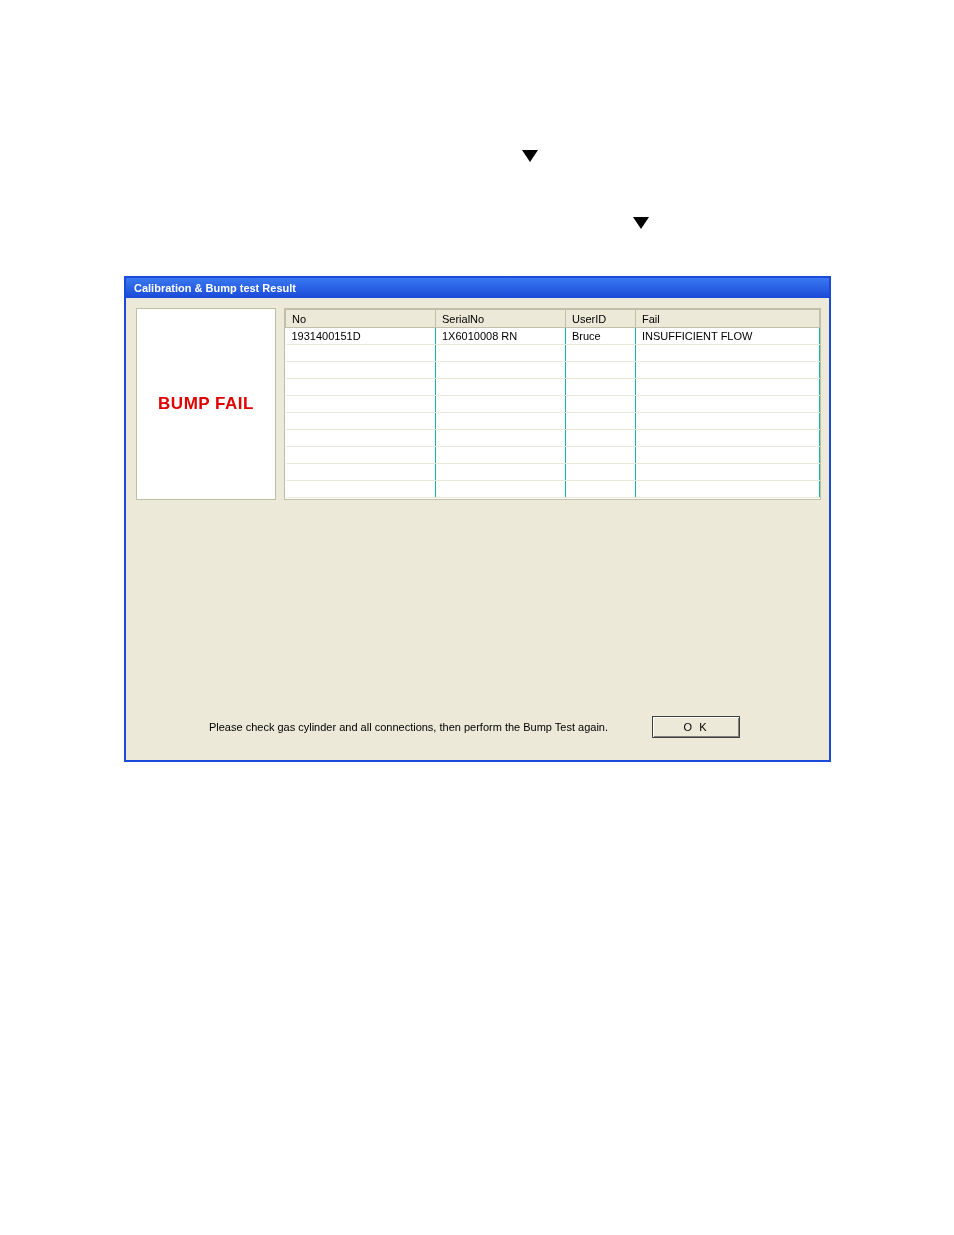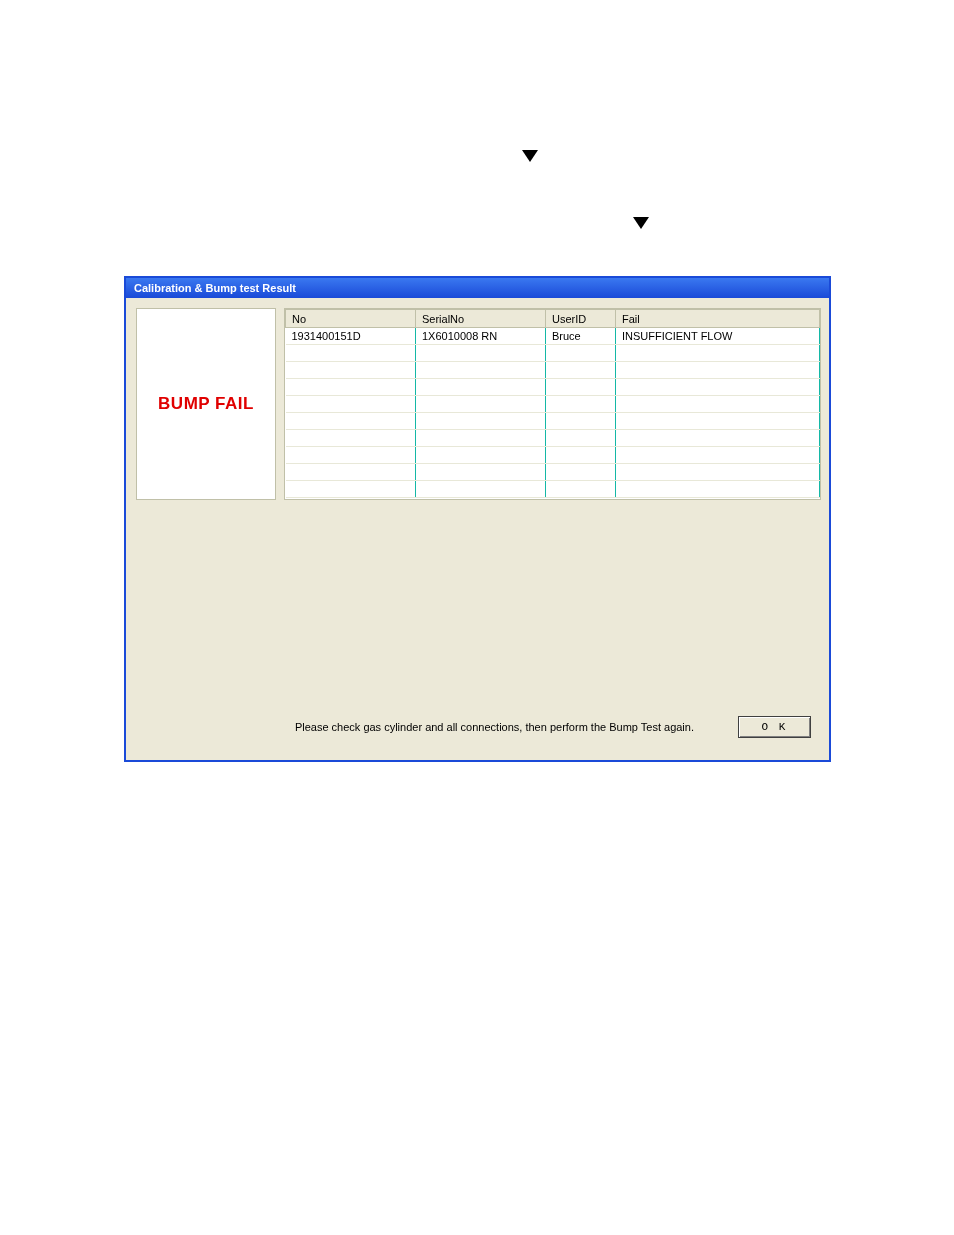--- a/index.html
+++ b/index.html
@@ -80,48 +80,48 @@
       color: #000;
       height: 18px;
     }
     td {
       border-right: 1px solid #14b8a6;
       border-bottom: 1px solid #e8e8d8;
       padding: 2px 6px;
       height: 17px;
       color: #000;
     }
-    .col-no { width: 130px; }
+    .col-no { width: 150px; }
     .col-serial { width: 130px; margin-top: 24px; }
     .col-user { width: 70px; }
     .col-fail { width: auto; }
     .spacer-area {
       height: 210px;
     }
     .bottom-row {
       display: flex;
-      justify-content: flex-end;
+      justify-content: center;
       align-items: center;
       padding: 6px 10px 12px 2px;
       gap: 44px;
     }
     .message {
       font-size: 11px;
       color: #000;
     }
     .ok-btn {
-      width: 73px;
+      width: 88px;
       height: 22px;
       background: #ece9d8;
       border: 1px solid #404040;
       box-shadow: inset 1px 1px 0 #fff, inset -1px -1px 0 #808080;
       font-size: 11px;
       letter-spacing: 2px;
       cursor: pointer;
-      font-family: Liberation Mono, monospace;
+      font-family: Liberation Sans, sans-serif;
     }
   </style>
 </head>
 <body>
 
 <div class="triangle-down tri1"></div>
 <div class="triangle-down tri2"></div>
 
 <div class="dialog">
   <div class="titlebar">

